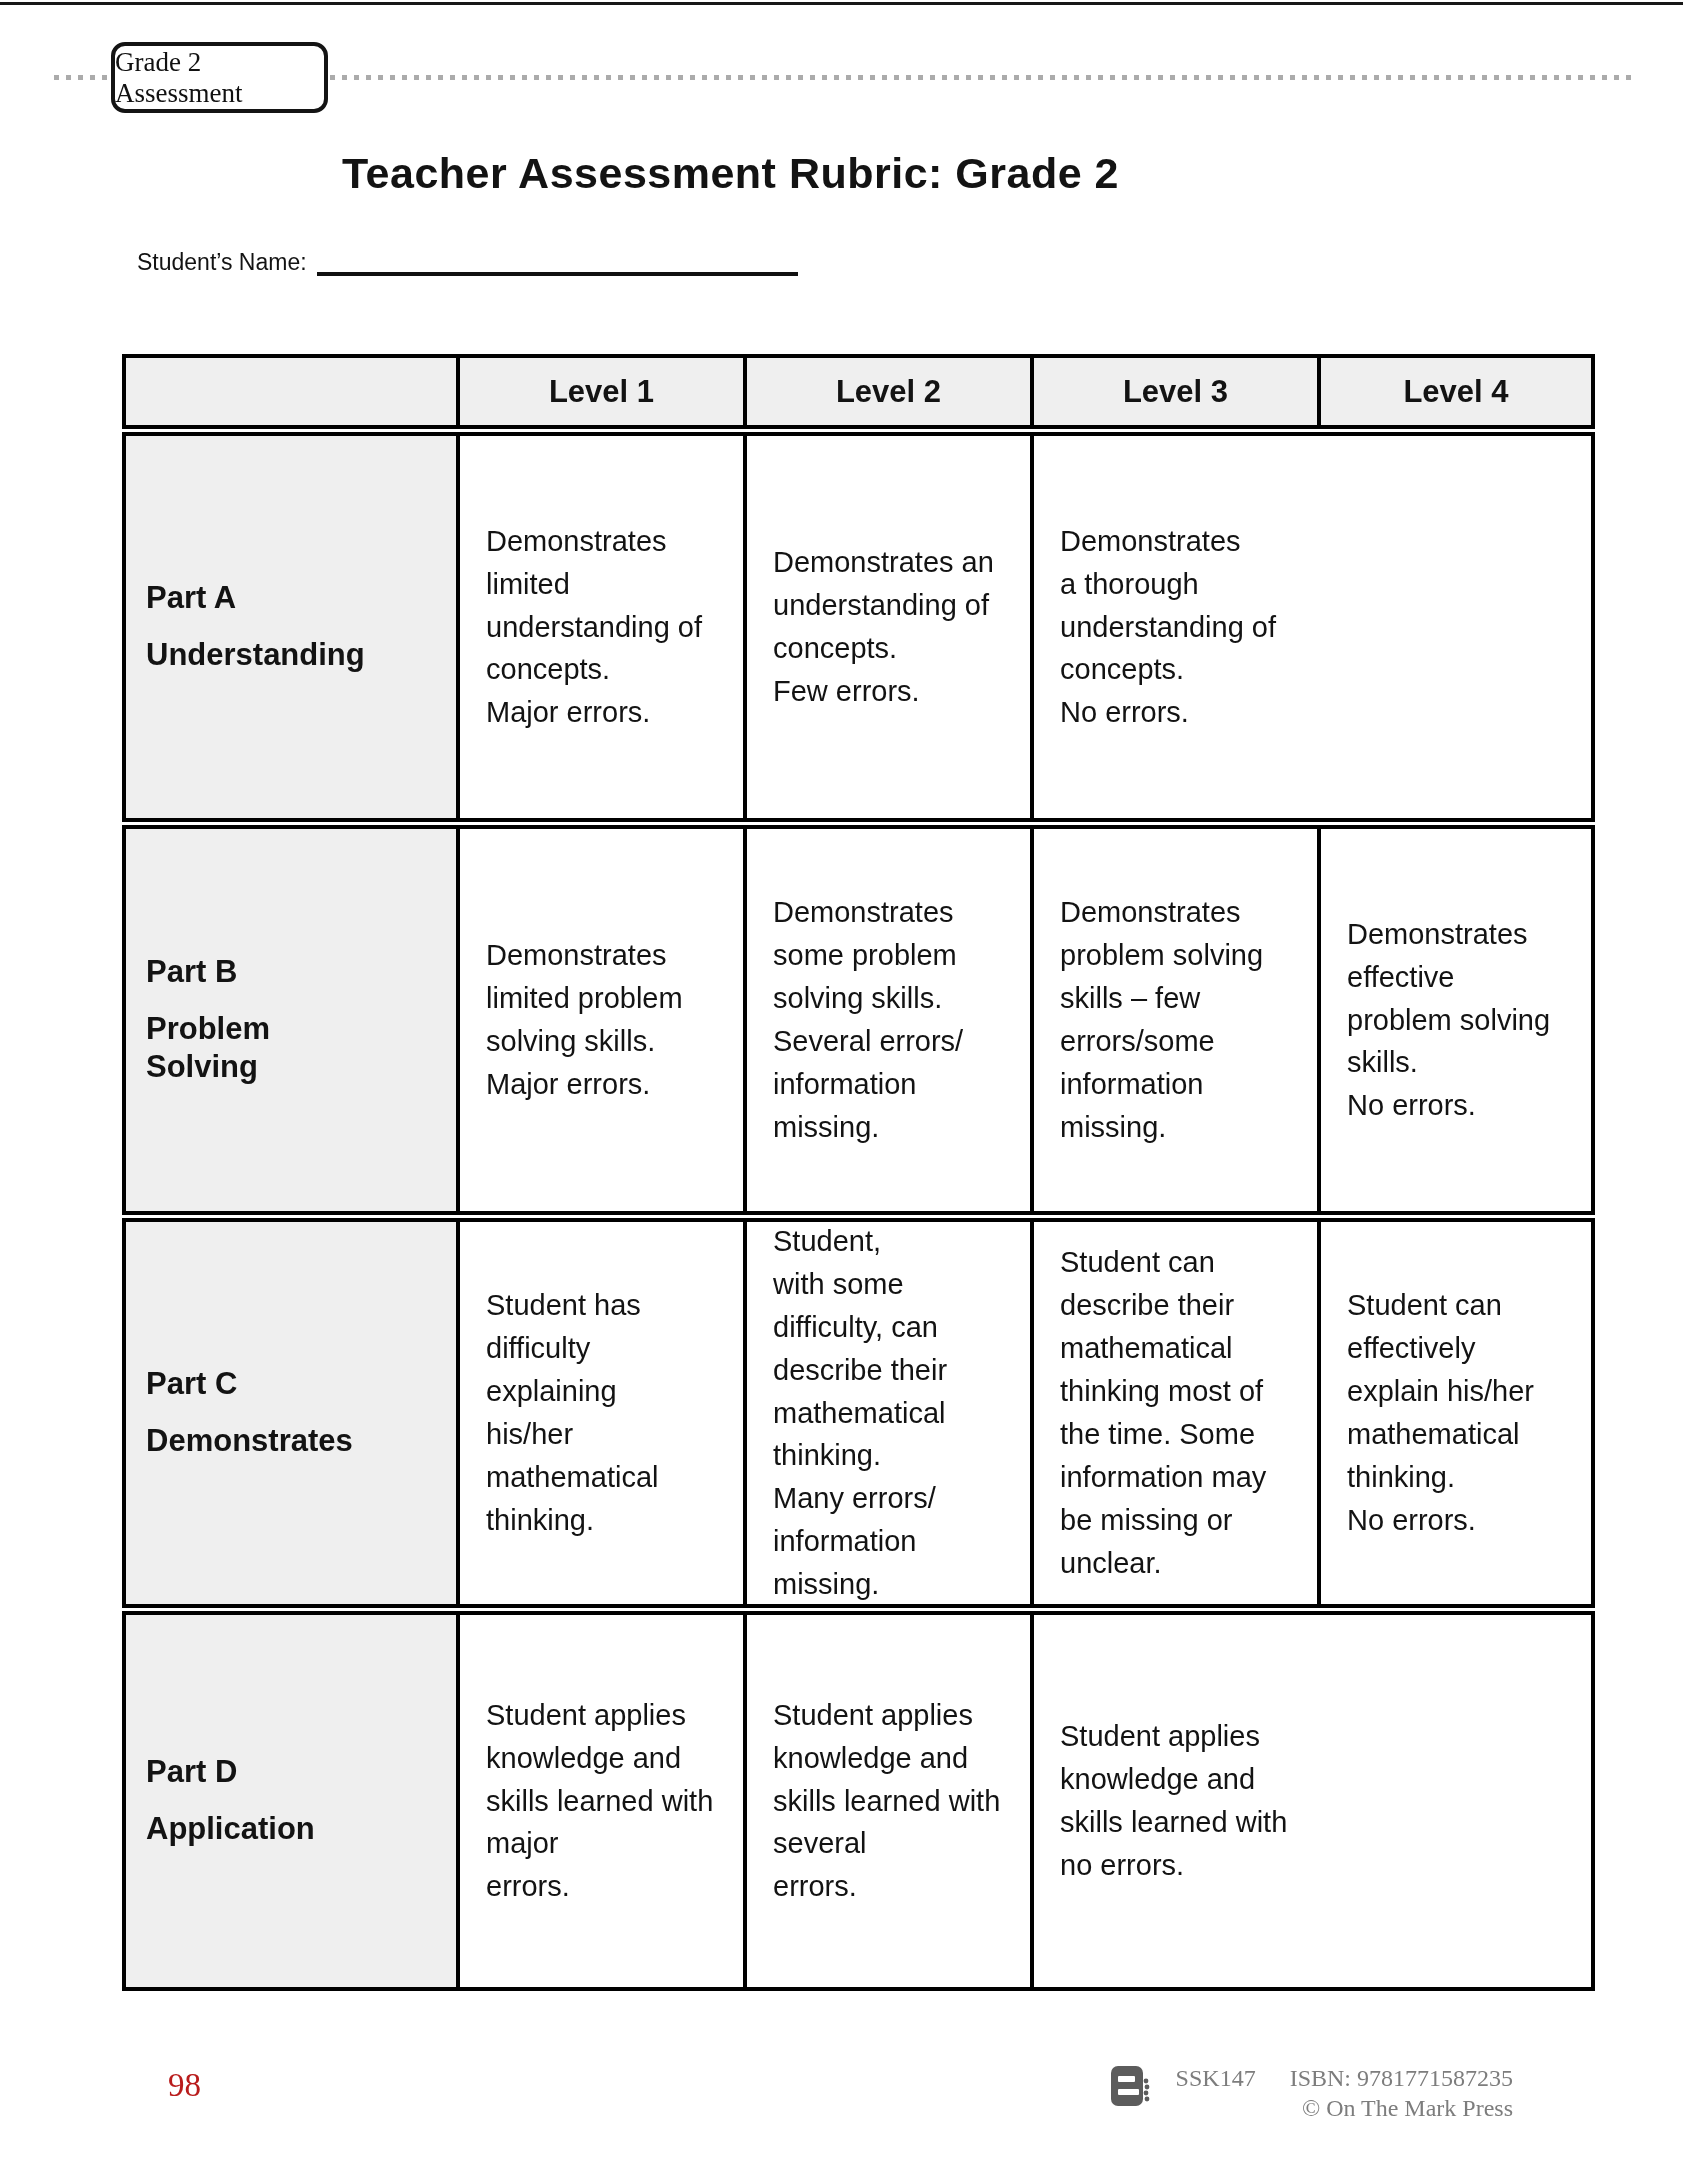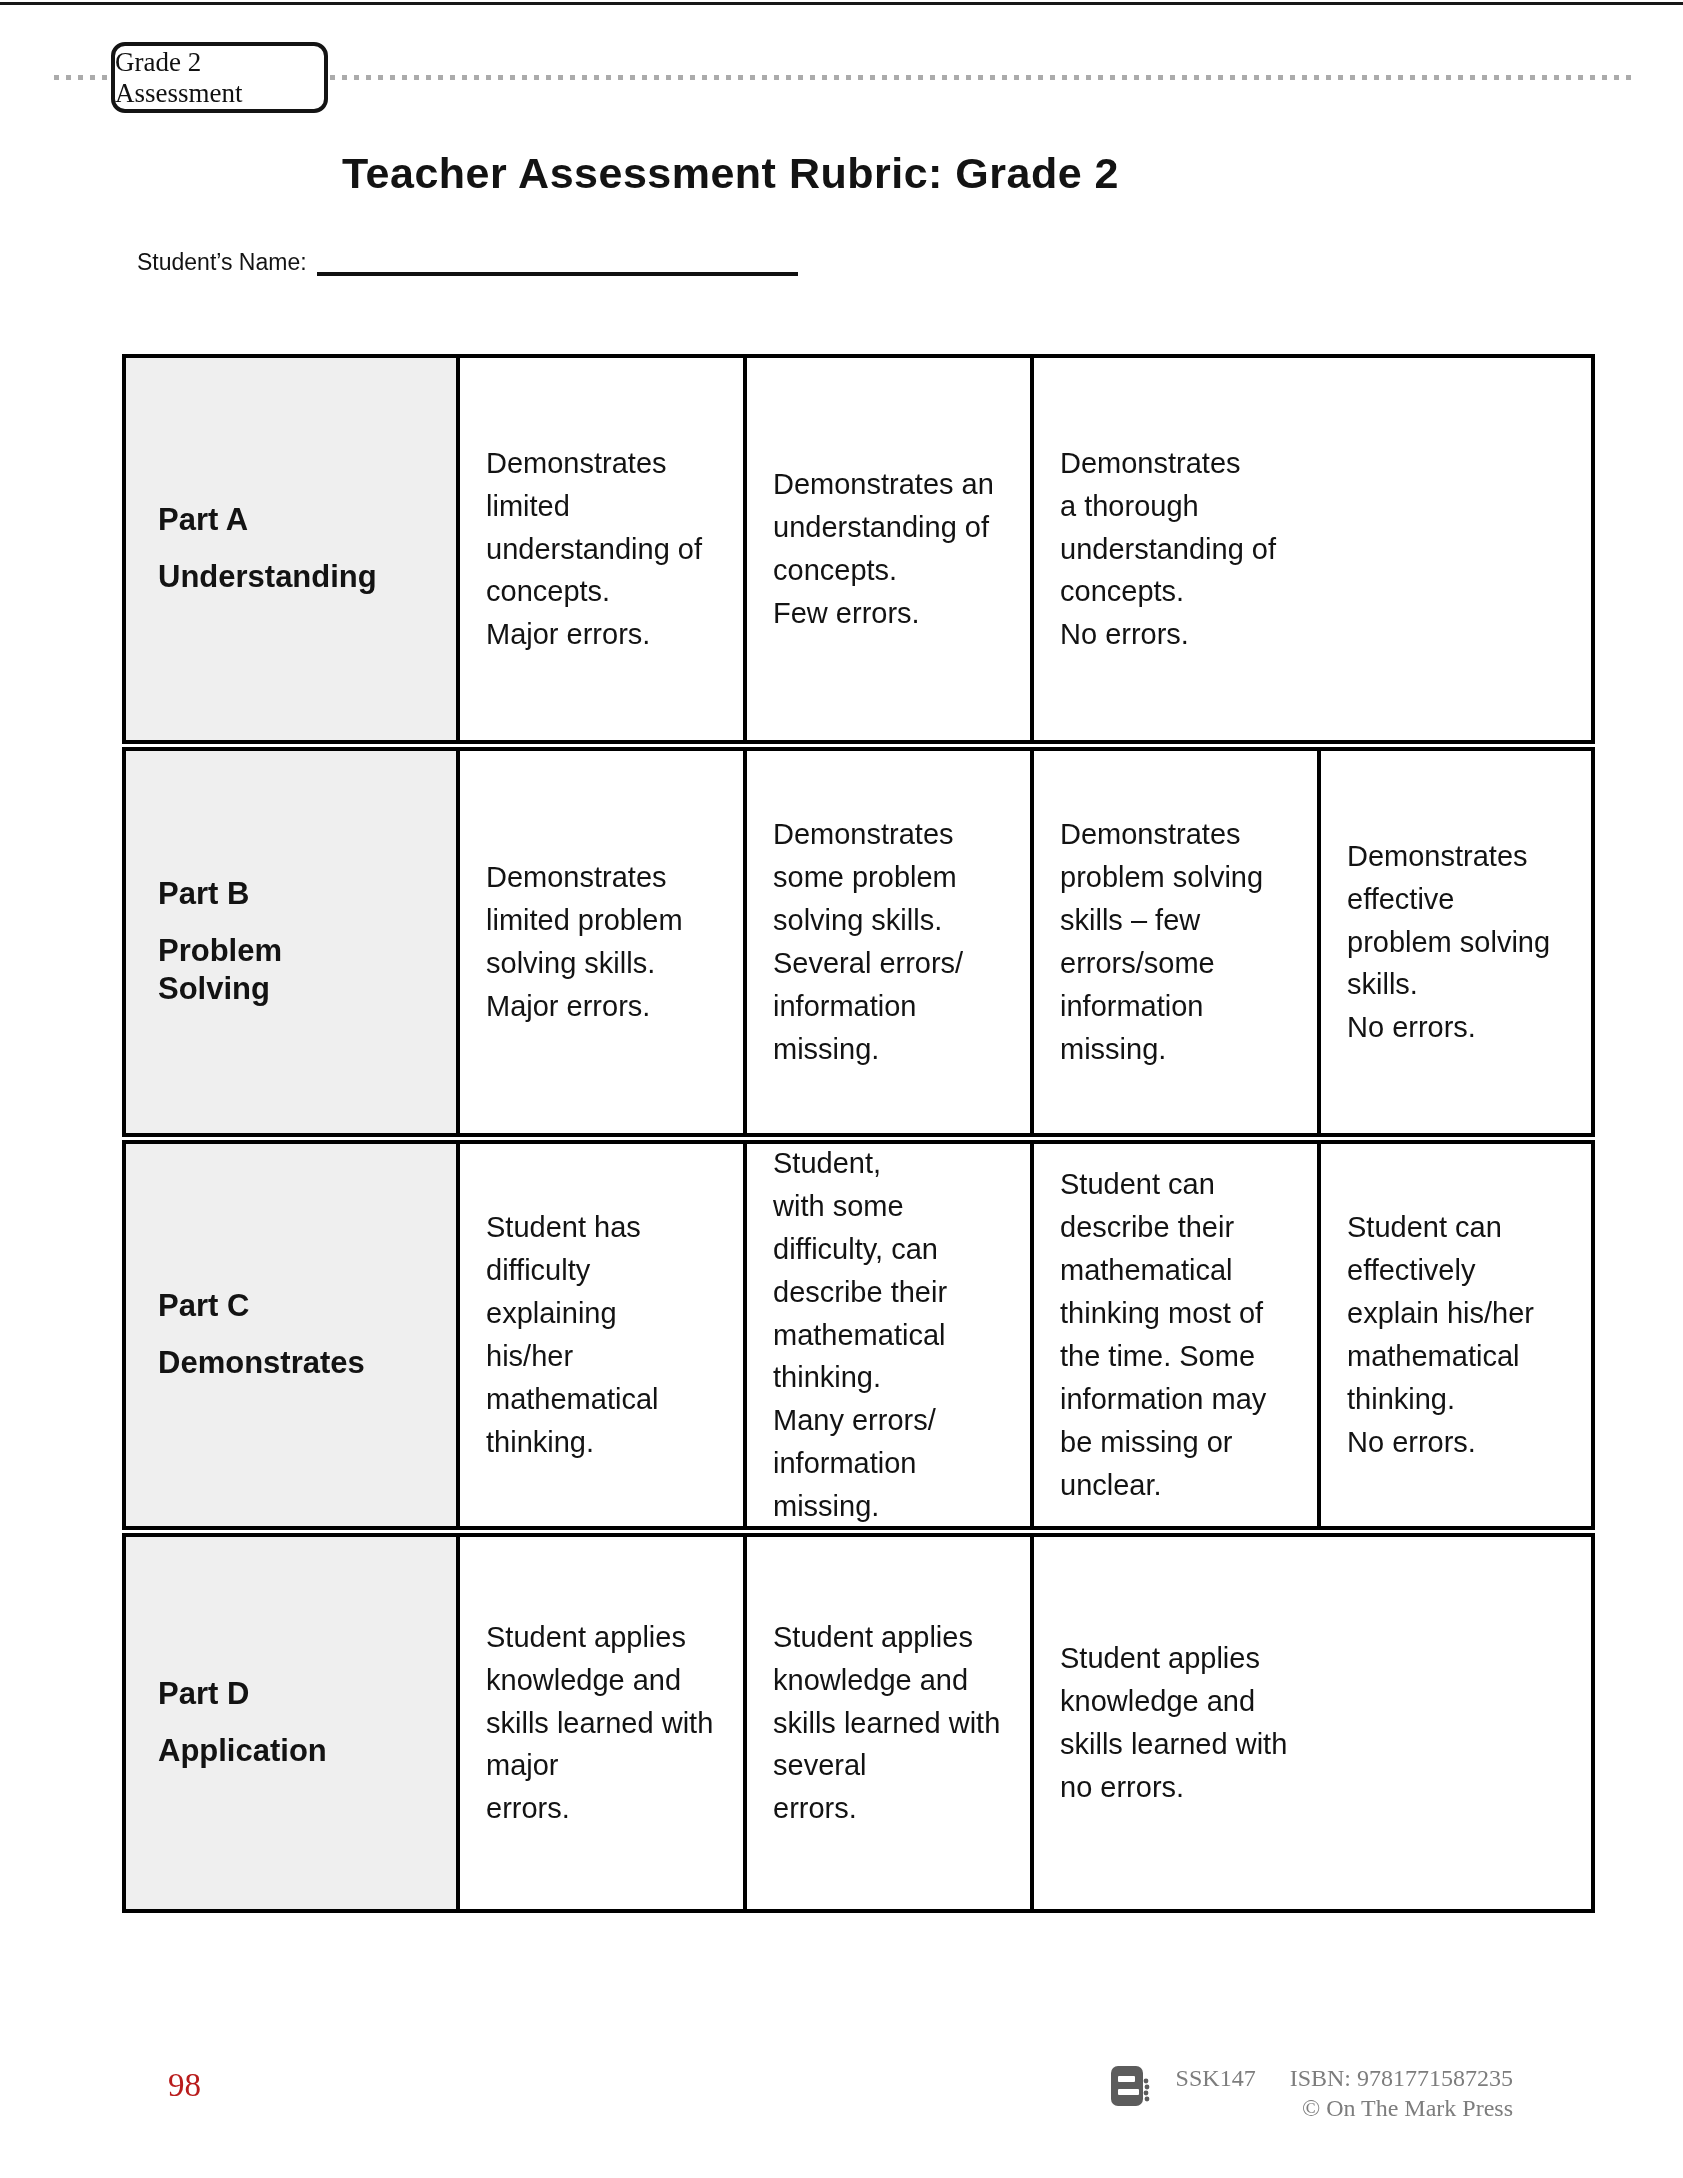--- a/index.html
+++ b/index.html
@@ -37,21 +37,21 @@
   .trow { display:flex; border:4px solid #000; background:#fff; }
   .trow.header { height:75px; }
   .trow.r-a, .trow.r-b, .trow.r-c { height:390px; }
   .trow.r-d { height:380px; }
   .cell { height:100%; }
   .c0 { width:330px; } .c1,.c2,.c3 { width:287px; } .c4 { width:274px; }
   .c1,.c2,.c3,.c4 { border-left:4px solid #000; }
   .head-cell { background:#efefef; display:flex; align-items:center; justify-content:center;
                font-weight:bold; font-size:31px; }
   .label-cell { background:#efefef; display:flex; flex-direction:column; justify-content:center;
-                padding-left:32px; gap:18px; font-weight:bold; font-size:31px;
+                padding-left:20px; gap:18px; font-weight:bold; font-size:31px;
                 white-space:pre-line; line-height:1.25; }
   .body-cell { display:flex; align-items:center; padding:14px 16px 14px 26px;
                font-size:29px; line-height:1.48; white-space:pre-line; }
 
   
   .page-number { position:absolute; left:168px; top:2067px;
                  font-family:"Liberation Serif", serif; font-size:33px; color:#b91c1c; }
   .press-footer { position:absolute; top:2063px; right:170px; display:flex; gap:26px;
                   color:#7d7d7d; font-family:"Liberation Serif", serif; }
   .press-text { text-align:right; font-size:24px; line-height:30px; }
@@ -73,20 +73,27 @@
 
   <div class="title">Teacher Assessment Rubric: Grade 2</div>
 
   <div class="student-row">
     <span>Student’s Name:</span>
     <span class="blank-line"></span>
   </div>
 
   <div class="rubric">
 
+    <div class="trow header">
+      <div class="cell c0 head-cell"></div>
+      <div class="cell c1 head-cell">Level 1</div>
+      <div class="cell c2 head-cell">Level 2</div>
+      <div class="cell c3 head-cell">Level 3</div>
+      <div class="cell c4 head-cell">Level 4</div>
+    </div>
 
     <div class="trow r-a">
       <div class="cell c0 label-cell">
         <div>Part A</div>
         <div>Understanding</div>
       </div>
       <div class="cell c1 body-cell"><span>Demonstrates limited understanding of concepts.
 Major errors.</span></div>
       <div class="cell c3 body-cell"><span>Demonstrates an
 understanding of concepts.

